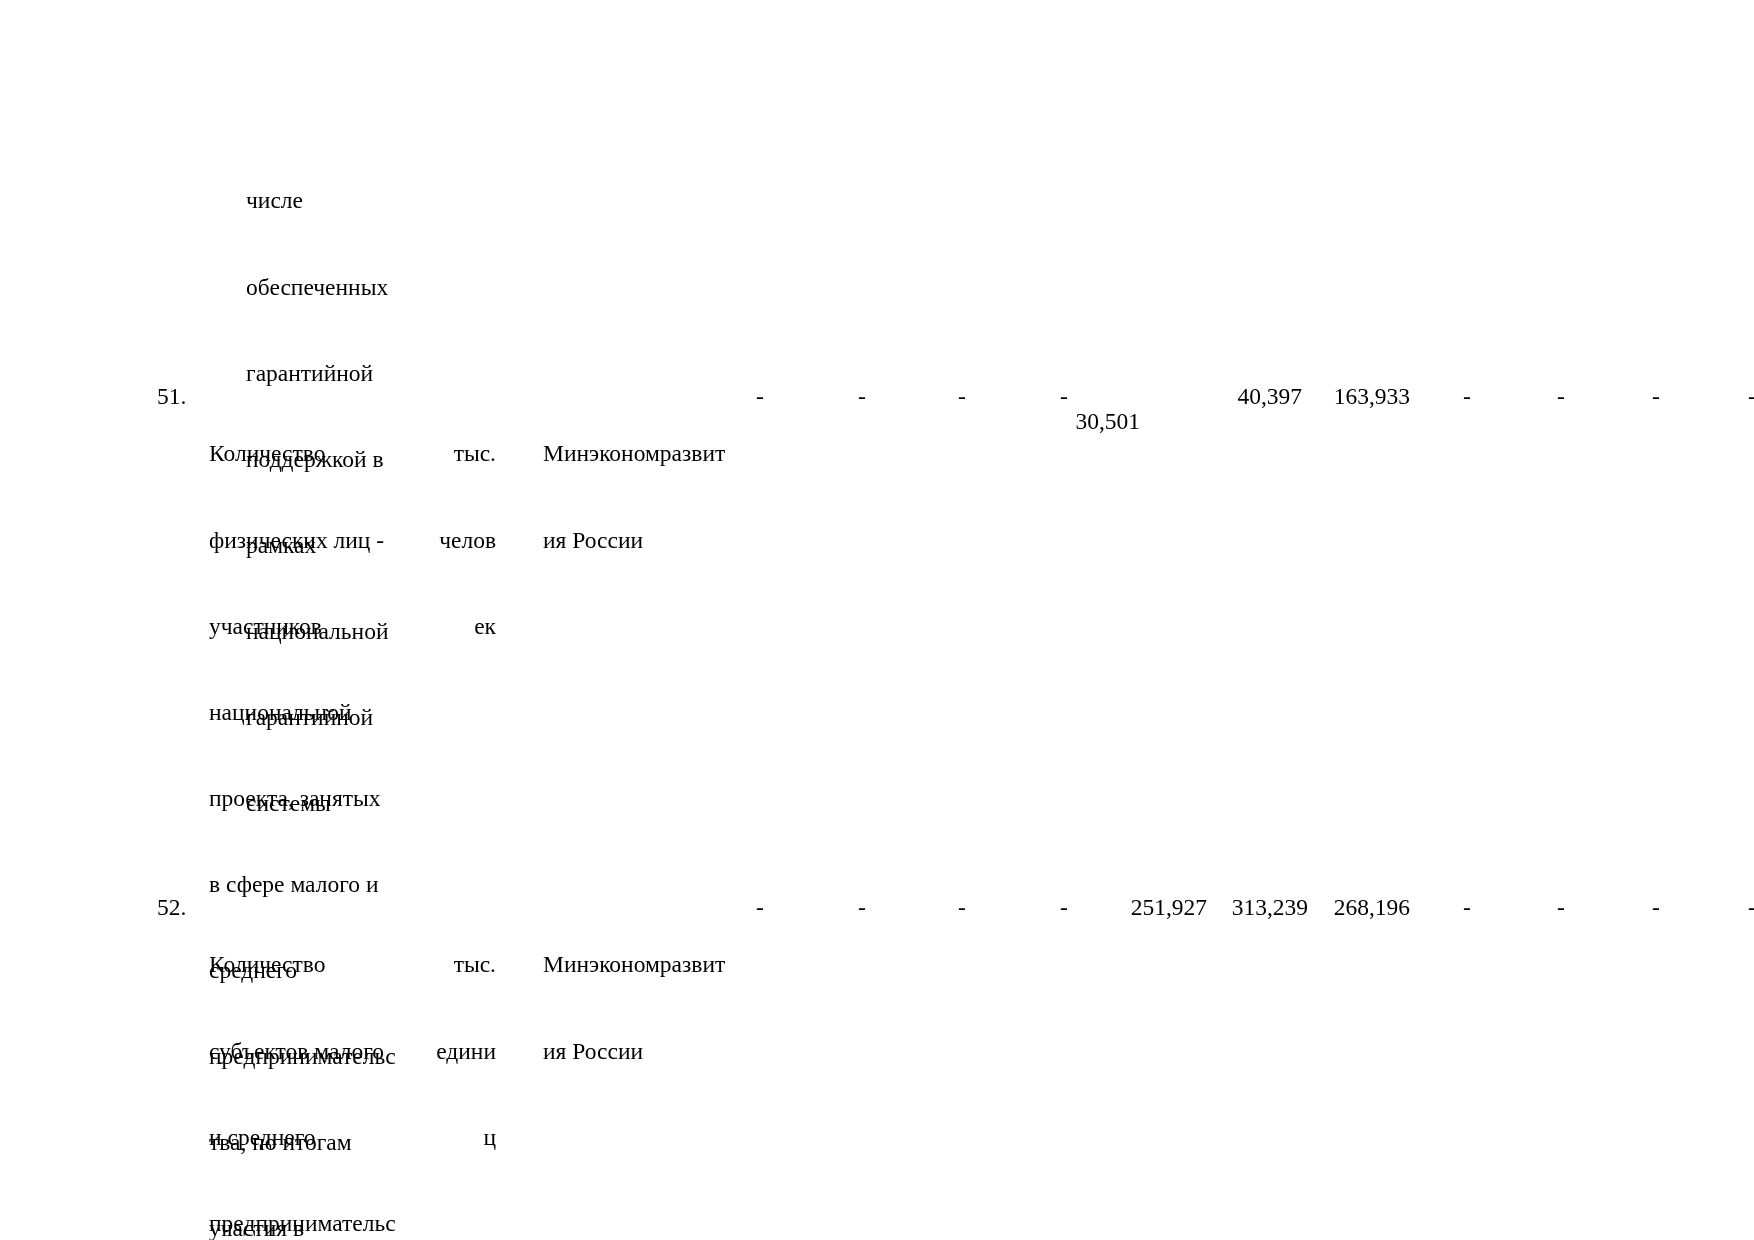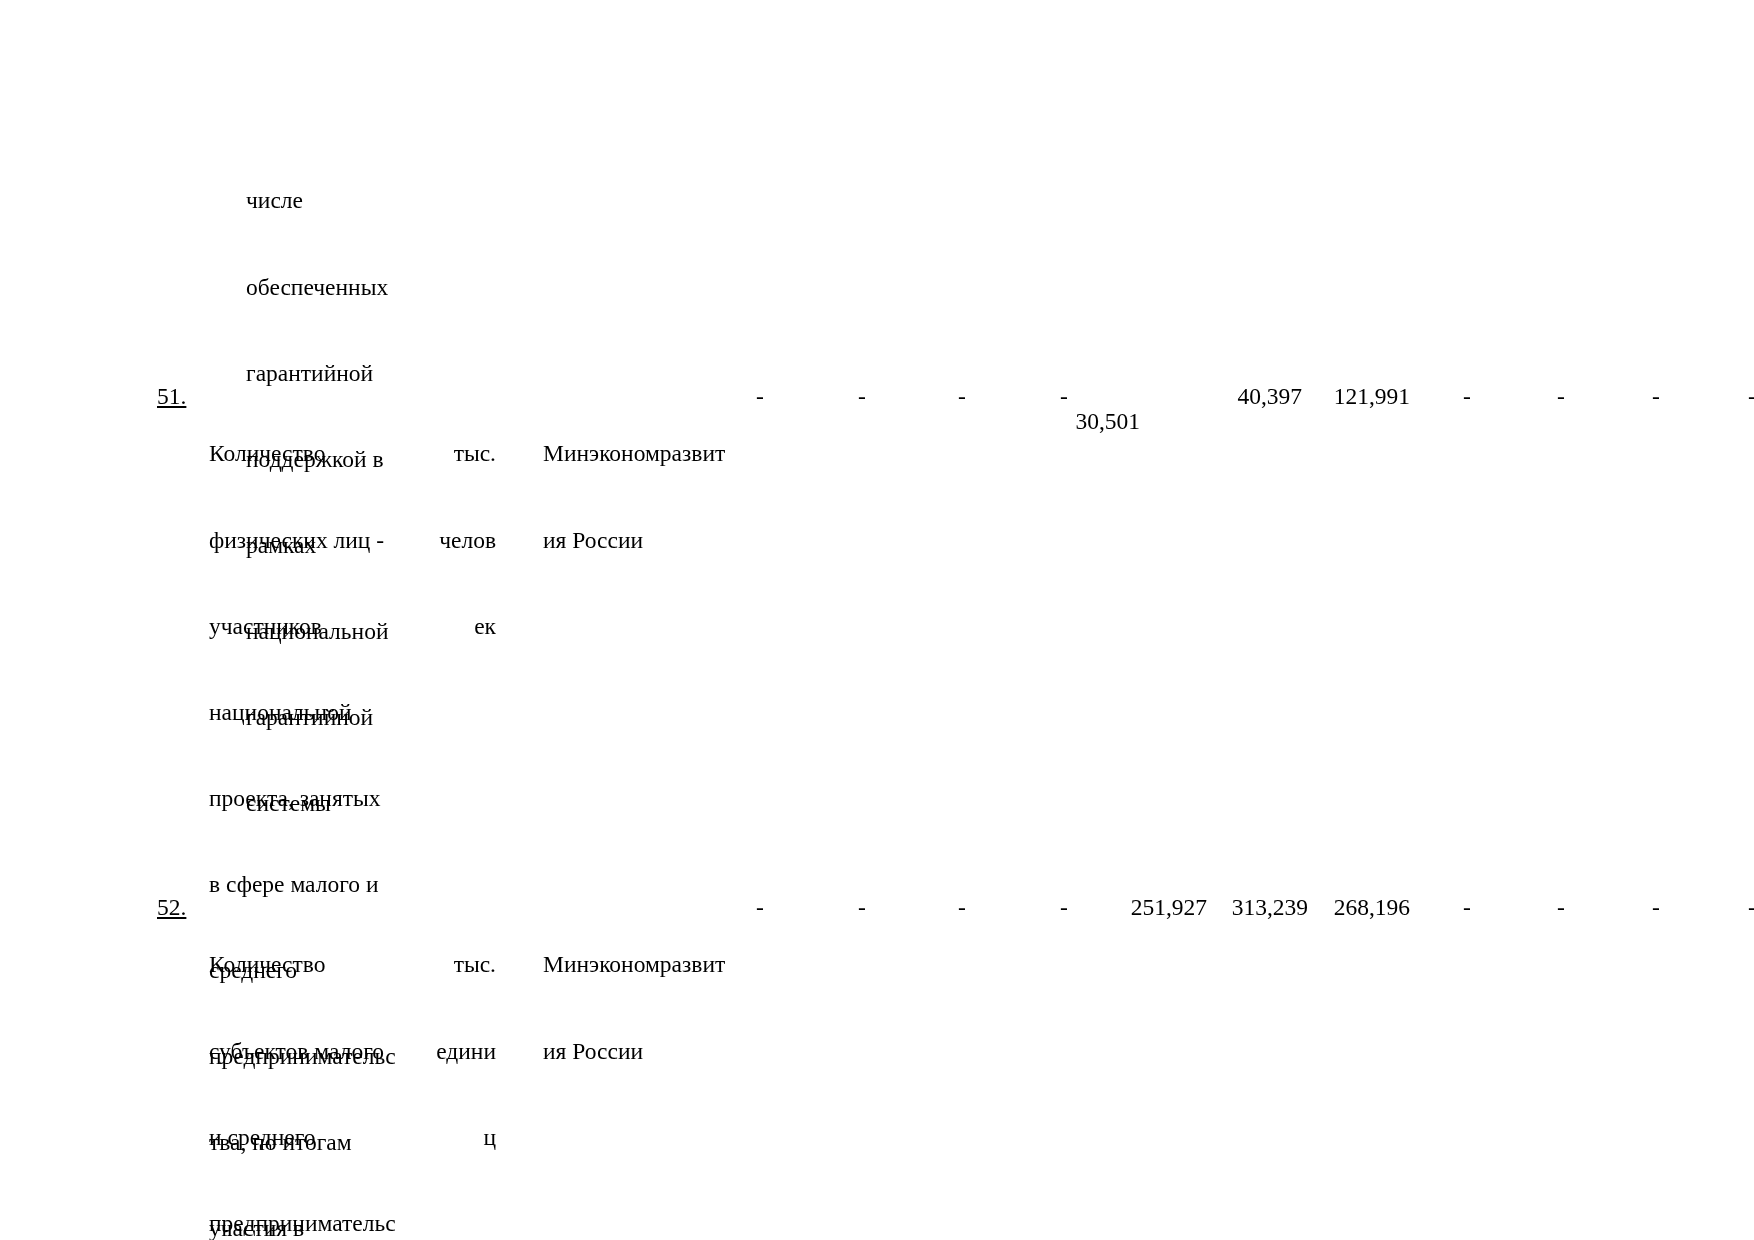--- a/index.html
+++ b/index.html
@@ -30,21 +30,21 @@
   .cont-text { left: 201px; top: 129px; margin-left: 45px; }
   .row { position: absolute; left: 0; width: 1754px; }
   .row-51 { top: 382px; }
   .row-52 { top: 893px; }
   .cell {
     position: absolute;
     top: 0;
     line-height: 28.7px;
     white-space: pre;
   }
-  .num { left: 157px; text-decoration: underline; }
+  .num { left: 157px; }
   .name { left: 209px; }
   .unit { left: 420px; width: 76px; text-align: right; }
   .ministry { left: 505px; margin-left: 38px; }
   .val { width: 110px; text-align: right; }
   .dash { width: 40px; text-align: center; }
 </style>
 </head>
 <body>
 
 <div class="page">
@@ -89,21 +89,21 @@
     <div class="cell ministry">
       <div>Минэкономразвит</div>
       <div>ия России</div>
     </div>
     <div class="cell dash" style="left:740px;">-</div>
     <div class="cell dash" style="left:842px;">-</div>
     <div class="cell dash" style="left:942px;">-</div>
     <div class="cell dash" style="left:1044px;">-</div>
     <div class="cell val" style="left:1030px;margin-top:25px;">30,501</div>
     <div class="cell val" style="left:1192px;font-family:Liberation Serif, serif;">40,397</div>
-    <div class="cell val" style="left:1300px;">121,991</div>
+    <div class="cell val" style="left:1300px;">163,933</div>
     <div class="cell dash" style="left:1447px;">-</div>
     <div class="cell dash" style="left:1541px;">-</div>
     <div class="cell dash" style="left:1636px;">-</div>
     <div class="cell dash" style="left:1732px;">-</div>
   </div>
 
   <div class="row row-52">
     <div class="cell num">52.</div>
     <div class="cell name">
       <div>Количество</div>

